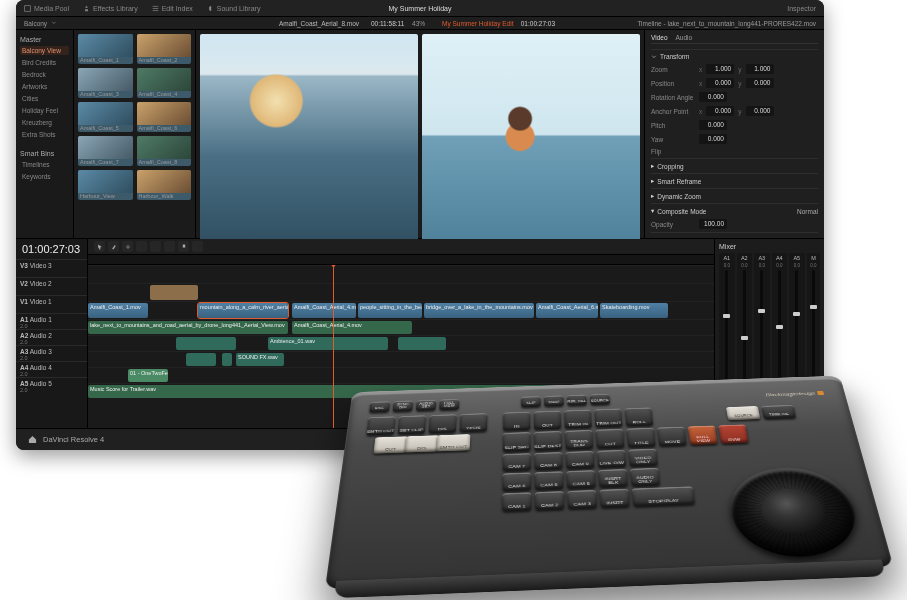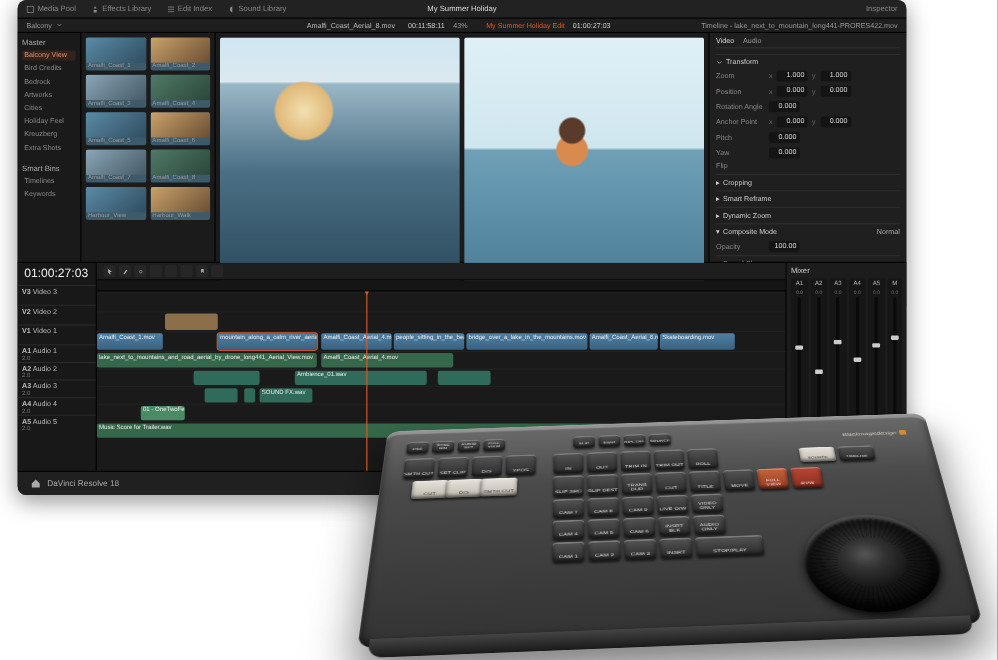--- a/index.html
+++ b/index.html
@@ -669,21 +669,21 @@
             <div class="nm" style="font-size:4.5px">Main 1</div>
           </div>
         </div>
     </div>
   </div>
 
   <div class="pagebar">
     <svg viewBox="0 0 10 10">
         <path d="M1 5l4-4 4 4v4h-8z"></path>
       </svg>
-    <span>DaVinci Resolve 18</span>
+    <span>DaVinci Resolve 4</span>
   </div>
 </div>
 
 <div class="hardware">
   <div class="deck">
     <div class="brand"><span>Blackmagicdesign</span><span class="sq"></span></div>
     <div class="keys" id="hwkeys">
       <div class="jog" style="right:6px; bottom:-4px"></div>
     <div class="key  tiny" style="left: 0px; top: 0px; width: 22px; height: 18px;">ESC</div>
         <div class="key  tiny" style="left: 26px; top: 0px; width: 22px; height: 18px;">SYNC BIN</div>

